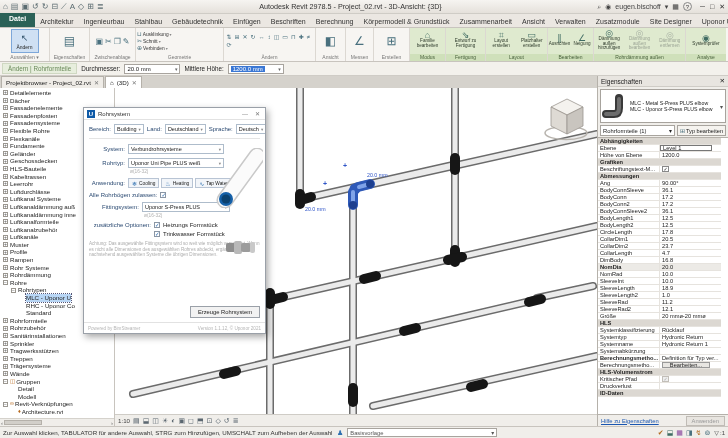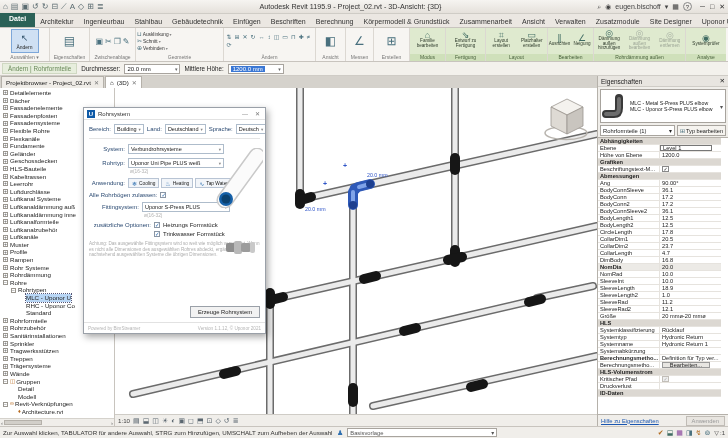--- a/index.html
+++ b/index.html
@@ -156,21 +156,21 @@
         <span>▣</span>
         <span>↺</span>
         <span>↻</span>
         <span>⊟</span>
         <span>⟋</span>
         <span>A</span>
         <span>◇</span>
         <span>⊞</span>
         <span>≣</span>
       </div>
-    <div class="tb-title">Autodesk Revit 1195.9 - Project_02.rvt - 3D-Ansicht: {3D}</div>
+    <div class="tb-title">Autodesk Revit 2978.5 - Project_02.rvt - 3D-Ansicht: {3D}</div>
     <div class="tb-right">
       <span>⌕</span>
       <span>◉</span>
       <span>eugen.bischoff</span>
       <span>▾</span>
       <span>▦</span>
       <span class="helpdot">?</span>
       <span class="winbtns">
           <span>─</span>
           <span>□</span>

